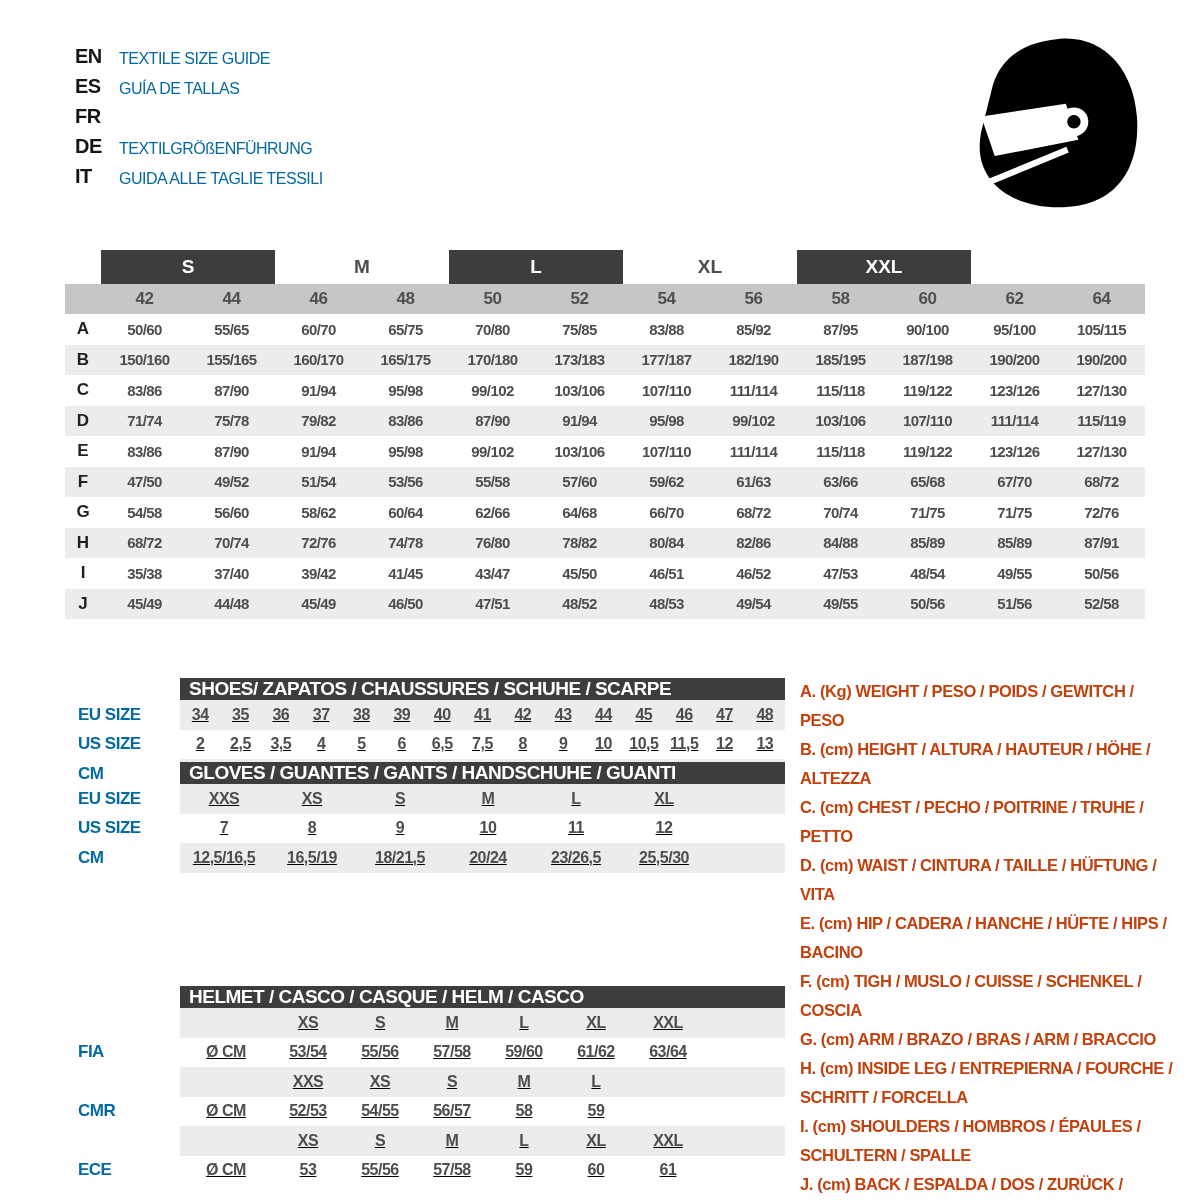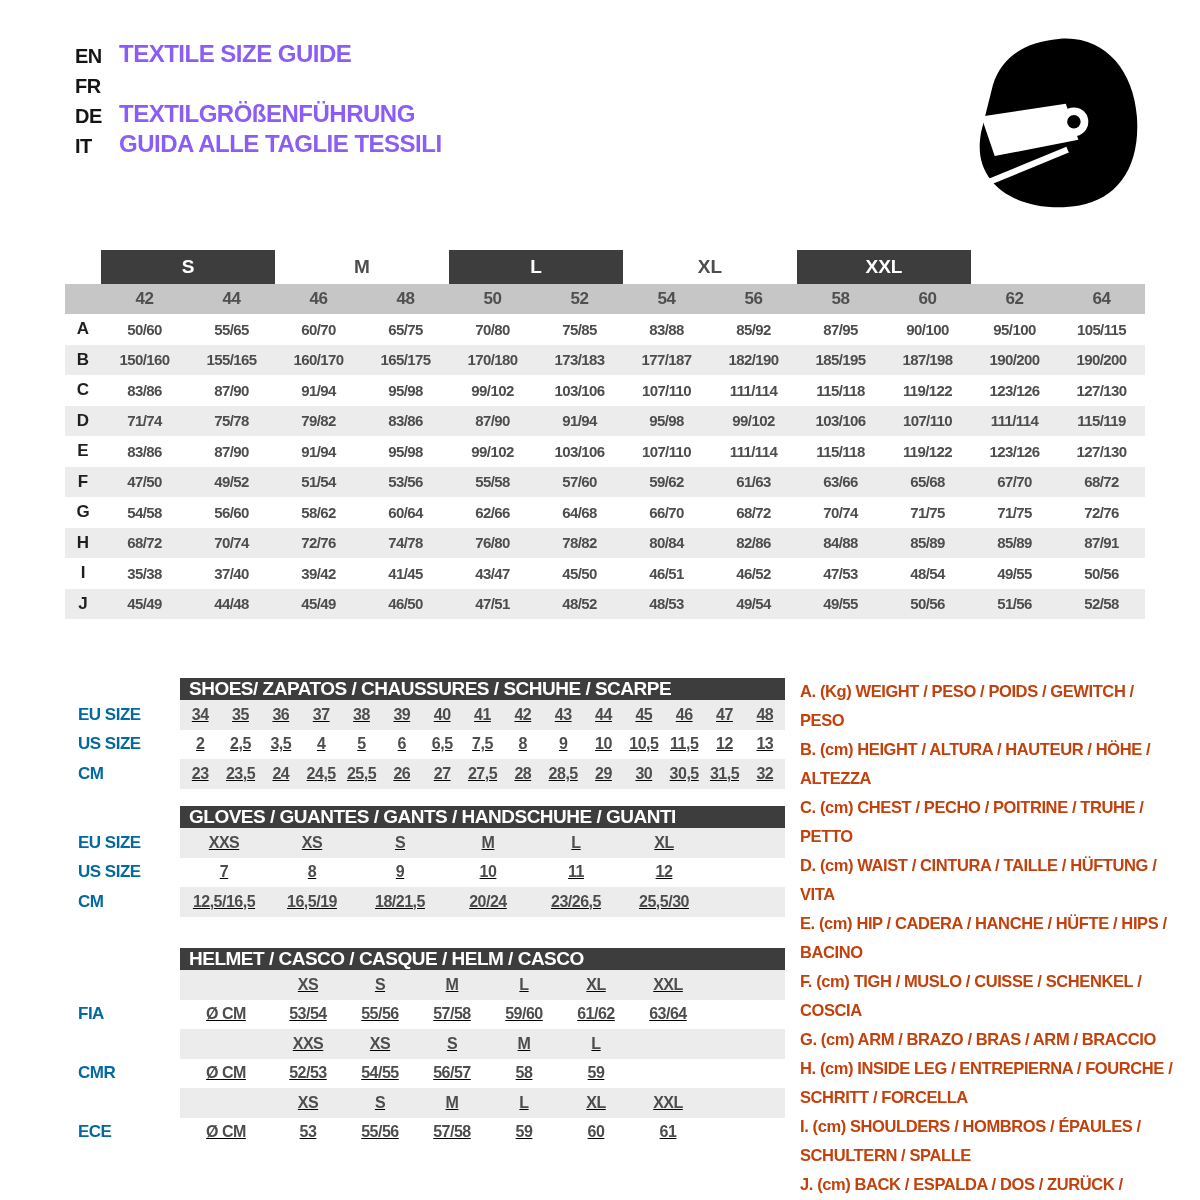--- a/index.html
+++ b/index.html
@@ -3,21 +3,21 @@
 <meta charset="utf-8">
 <style>
   html,body{margin:0;padding:0;background:#fff;}
   .page{position:relative;width:1200px;height:1200px;background:#ffffff;overflow:hidden;
         font-family:"Liberation Sans",sans-serif;-webkit-font-smoothing:antialiased;}
 
   
   .lang-header{position:absolute;left:75px;top:38px;}
   .lang-row{display:flex;height:30px;align-items:flex-end;}
   .lang-code{width:44px;font-weight:700;font-size:20px;color:#141414;letter-spacing:-0.5px;}
-  .lang-title{font-weight:700;font-size:24px;color:#8b5cf6;letter-spacing:-0.5px;}
+  .lang-title{font-weight:400;font-size:16px;color:#0369a1;letter-spacing:-0.5px;}
 
   
   .helmet-logo{position:absolute;left:965px;top:25px;width:180px;height:190px;}
 
   
   .size-table{position:absolute;left:65px;top:250px;width:1080px;}
   .grid13{display:grid;grid-template-columns:36px repeat(12,1fr);}
   .band-row{height:34px;}
   .band{display:flex;align-items:center;justify-content:center;font-weight:700;font-size:19px;}
   .band.dark{background:#3d3d3d;color:#ffffff;}
@@ -53,20 +53,24 @@
 </style>
 </head>
 <body>
 
 <div class="page">
 
   <div class="lang-header">
       <div class="lang-row">
         <span class="lang-code">EN</span>
         <span class="lang-title">TEXTILE SIZE GUIDE</span>
+      </div>
+      <div class="lang-row">
+        <span class="lang-code">ES</span>
+        <span class="lang-title">GUÍA DE TALLAS</span>
       </div>
       <div class="lang-row">
         <span class="lang-code">FR</span>
       </div>
       <div class="lang-row">
         <span class="lang-code">DE</span>
         <span class="lang-title">TEXTILGRÖßENFÜHRUNG</span>
       </div>
       <div class="lang-row">
         <span class="lang-code">IT</span>
@@ -324,21 +328,21 @@
             <div class="vcell">29</div>
             <div class="vcell">30</div>
             <div class="vcell">30,5</div>
             <div class="vcell">31,5</div>
             <div class="vcell">32</div>
           </div>
         </div>
       </div>
   </div>
 
-  <div class="sub-table" style="top:806px;text-align:right;">
+  <div class="sub-table" style="top:762px;text-align:right;">
     <div class="sub-bar">GLOVES / GUANTES / GANTS / HANDSCHUHE / GUANTI</div>
     <div>
         <div class="sub-row striped">
           <div class="lbl">EU SIZE</div>
           <div class="vals vals6">
             <div class="vcell">XXS</div>
             <div class="vcell">XS</div>
             <div class="vcell">S</div>
             <div class="vcell">M</div>
             <div class="vcell">L</div>
@@ -363,21 +367,21 @@
             <div class="vcell">16,5/19</div>
             <div class="vcell">18/21,5</div>
             <div class="vcell">20/24</div>
             <div class="vcell">23/26,5</div>
             <div class="vcell">25,5/30</div>
           </div>
         </div>
       </div>
   </div>
 
-  <div class="sub-table" style="top:948px;">
+  <div class="sub-table" style="top:986px;">
     <div class="sub-bar">HELMET / CASCO / CASQUE / HELM / CASCO</div>
     <div>
         <div class="sub-row striped">
           <div class="lbl"></div>
           <div class="vals valsH">
             <div class="vcell"></div>
             <div class="vcell">XS</div>
             <div class="vcell">S</div>
             <div class="vcell">M</div>
             <div class="vcell">L</div>

